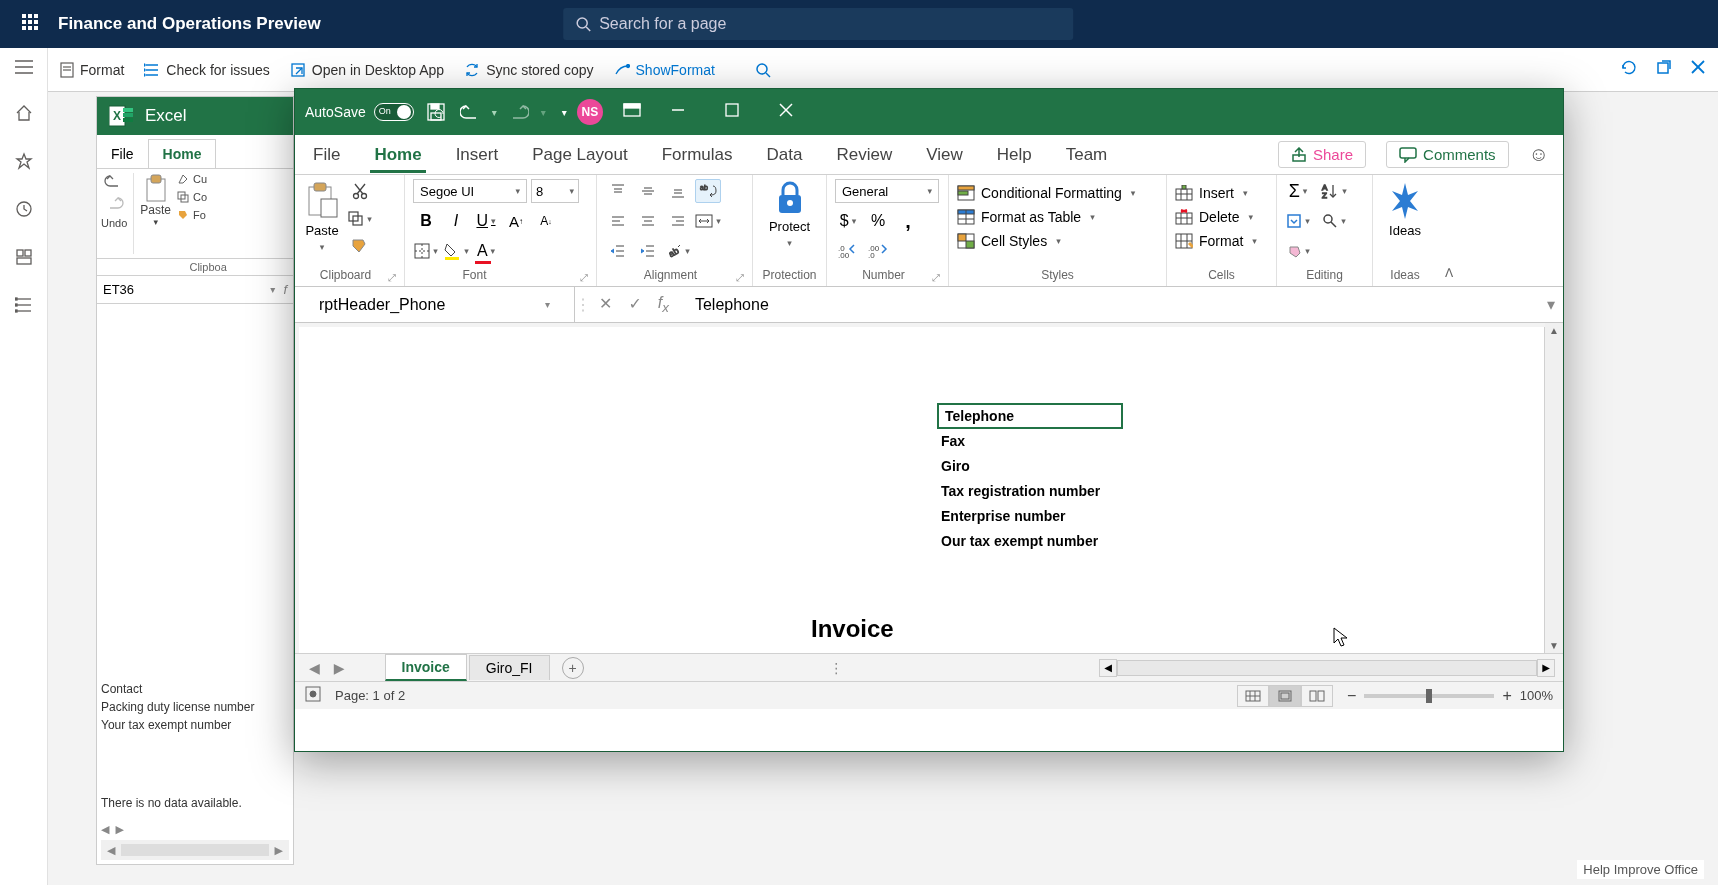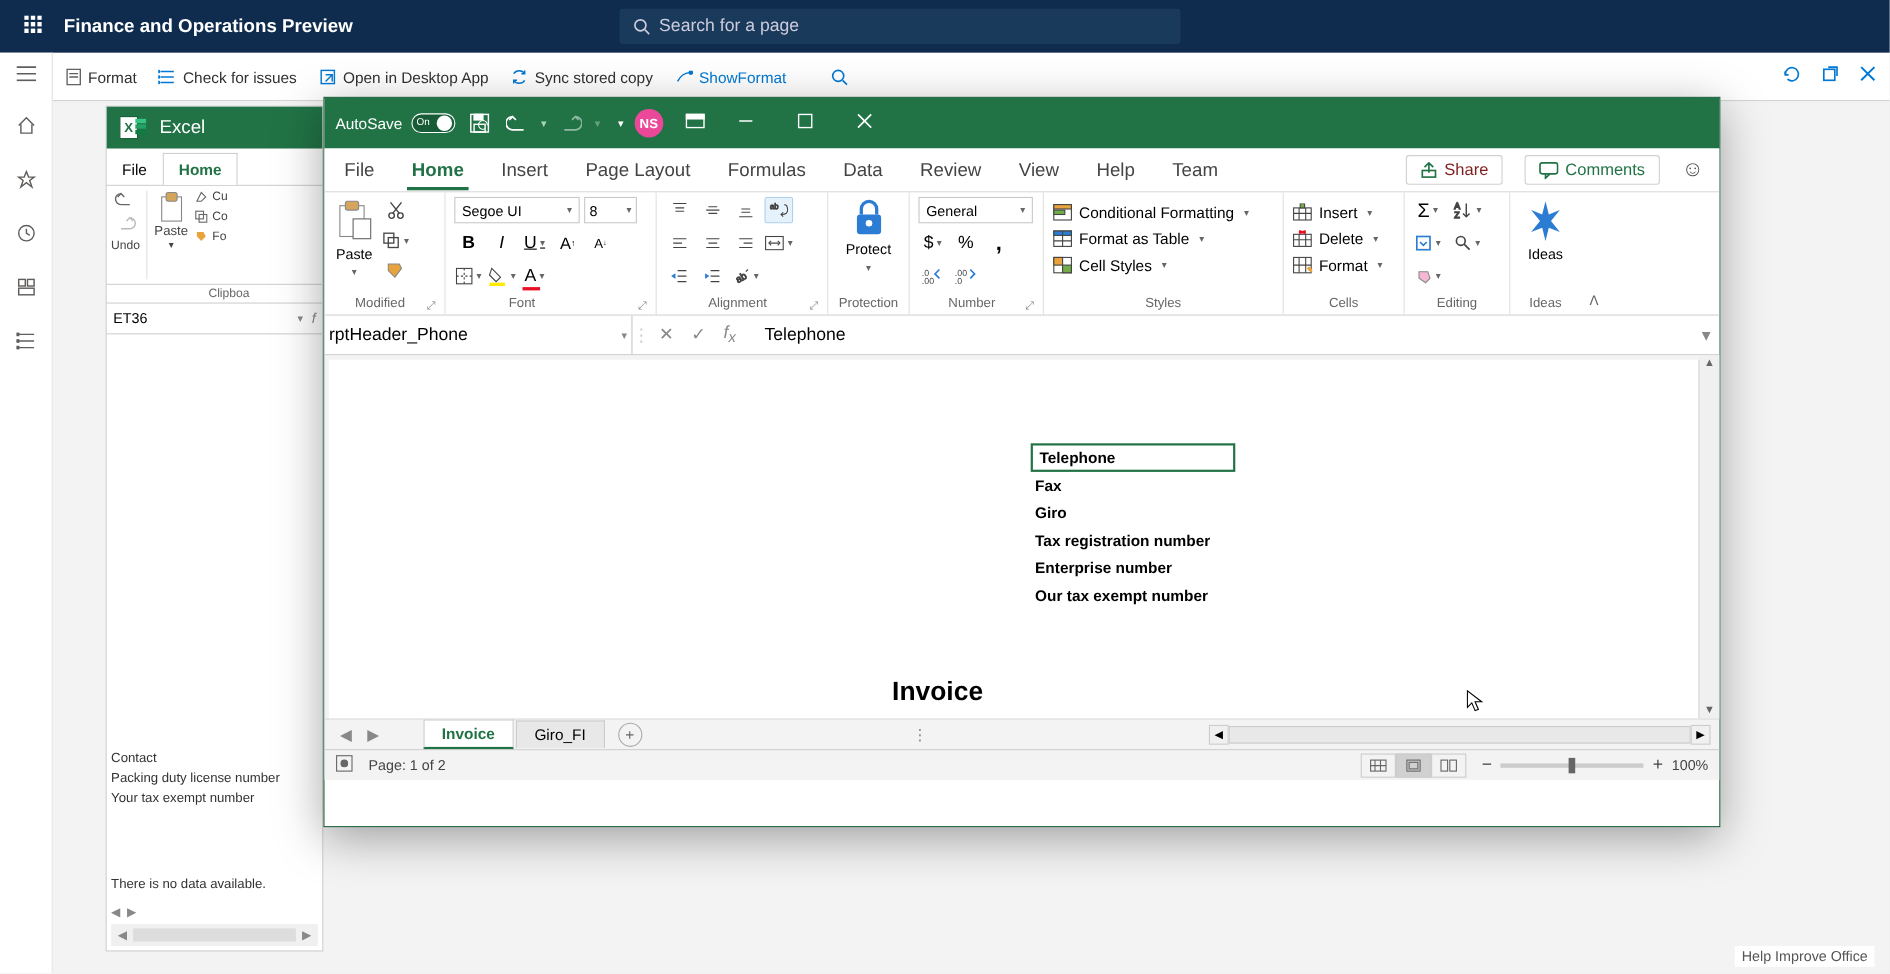--- a/index.html
+++ b/index.html
@@ -49,21 +49,21 @@
 .titlebar-right { display: flex; align-items: center; gap: 20px; }
 .user-badge { width: 26px; height: 26px; background: #ec4899; border-radius: 50%; font-size: 12px; display: flex; align-items: center; justify-content: center; font-weight: 600; }
 .win-btn { width: 34px; text-align: center; }
 .qat-icon { width: 24px; display:flex; justify-content:center;}
 
 
 .excel-tabs { background: #fff; height: 40px; display: flex; align-items: center; border-bottom: 1px solid #d0d0d0; padding: 0 14px; gap: 26px; font-size: 17px; color: #444; }
 .excel-tabs .tab { padding: 8px 4px; cursor: default; }
 .excel-tabs .tab.active { color: #217346; border-bottom: 3px solid #217346; font-weight: 600; padding-bottom: 5px; }
 .excel-tabs .right-actions { margin-left: auto; display: flex; gap: 20px; align-items: center; }
-.share-btn { color: #7f1d1d; display: flex; align-items: center; gap: 6px; border: 1px solid #d0d0d0; padding: 4px 12px; border-radius: 3px; font-size: 15px; }
+.share-btn { color: #ec4899; display: flex; align-items: center; gap: 6px; border: 1px solid #d0d0d0; padding: 4px 12px; border-radius: 3px; font-size: 15px; }
 .comments-btn { color: #217346; display: flex; align-items: center; gap: 6px; border: 1px solid #d0d0d0; padding: 4px 12px; border-radius: 3px; font-size: 15px; }
 .smiley { color: #555; font-size: 20px; }
 
 
 .ribbon { background: #fff; height: 112px; border-bottom: 1px solid #c8c8c8; display: flex; }
 .ribbon-group { border-right: 1px solid #e1e1e1; padding: 4px 8px 2px 8px; display: flex; flex-direction: column; justify-content: space-between; }
 .ribbon-group-label { font-size: 12px; color: #666; text-align: center; padding-bottom: 2px; }
 .ribbon-body { flex: 1; display: flex; align-items: flex-start; gap: 6px; }
 .ribbon-btn-lg { display: flex; flex-direction: column; align-items: center; gap: 4px; font-size: 13px; padding: 2px 2px; }
 .ribbon-col { display: flex; flex-direction: column; gap: 4px; }
@@ -72,21 +72,21 @@
 .dropdown-caret::after { content: "▾"; font-size: 9px; margin-left: 3px; color: #666; }
 .font-name-box { border: 1px solid #c8c8c8; height: 24px; width: 114px; font-size: 13px; padding: 0 6px; display:flex; align-items:center; justify-content:space-between;}
 .font-size-box { border: 1px solid #c8c8c8; height: 24px; width: 48px; font-size: 13px; padding: 0 4px; display:flex; align-items:center; justify-content:space-between;}
 .num-format-box { border: 1px solid #c8c8c8; height: 24px; width: 104px; font-size: 13px; padding: 0 6px; display:flex; align-items:center; justify-content:space-between;}
 .styles-item { font-size: 14px; display:flex; align-items:center; gap:6px; padding: 2px 0;}
 .cells-item { font-size: 14px; display:flex; align-items:center; gap:6px; padding: 2px 0;}
 .dialog-launcher { font-size:10px; color:#888; align-self:flex-end; margin-left:auto;}
 
 
 .formula-row { height: 36px; border-bottom: 1px solid #c8c8c8; display: flex; align-items: center; background: #fff; }
-.name-box { width: 280px; border-right: 1px solid #c8c8c8; padding: 0 4px; font-size: 16px; display:flex; align-items:center; justify-content:space-between; height: 100%;}
+.name-box { width: 280px; border-right: 1px solid #c8c8c8; padding: 0 24px; font-size: 16px; display:flex; align-items:center; justify-content:space-between; height: 100%;}
 .formula-btns { display: flex; gap: 16px; padding: 0 14px; color: #888; }
 .formula-input { flex: 1; padding: 0 12px; font-size: 16px; }
 .formula-expand { width: 24px; text-align:center; color:#888;}
 .fx-divider { width:10px; color:#ccc; }
 
 
 .sheet-area { height: 330px; background: #f3f3f3; position: relative; display:flex;}
 .sheet-canvas { background: #fff; margin: 4px 0 0 4px; flex:1; position: relative; border-right: 1px solid #d0d0d0;}
 .sheet-vscroll { width: 18px; background: #f0f0f0; display:flex; flex-direction:column; align-items:center; justify-content:space-between; padding:2px 0;}
 .sheet-vscroll .arrow { font-size:10px; color:#666;}
@@ -448,21 +448,21 @@
                 </svg>
               </span>
             <span class="small-btn">
                 <svg width="18" height="18" viewBox="0 0 18 18" fill="#e8a33d" stroke="#888">
                   <path d="M2 2 L12 2 L14 6 L8 14 L2 8 Z"></path>
                 </svg>
               </span>
           </div>
         </div>
         <div style="display:flex;align-items:center;">
-            <span class="ribbon-group-label" style="flex:1;">Modified</span>
+            <span class="ribbon-group-label" style="flex:1;">Clipboard</span>
             <span class="dialog-launcher">⤢</span>
           </div>
       </div>
 
       <div class="ribbon-group" style="width:192px;">
         <div class="ribbon-body" style="flex-direction:column;gap:6px;">
           <div class="ribbon-row">
             <div class="font-name-box">
                 <span>Segoe UI</span>
                 <span style="font-size:9px;color:#666;">▾</span>

